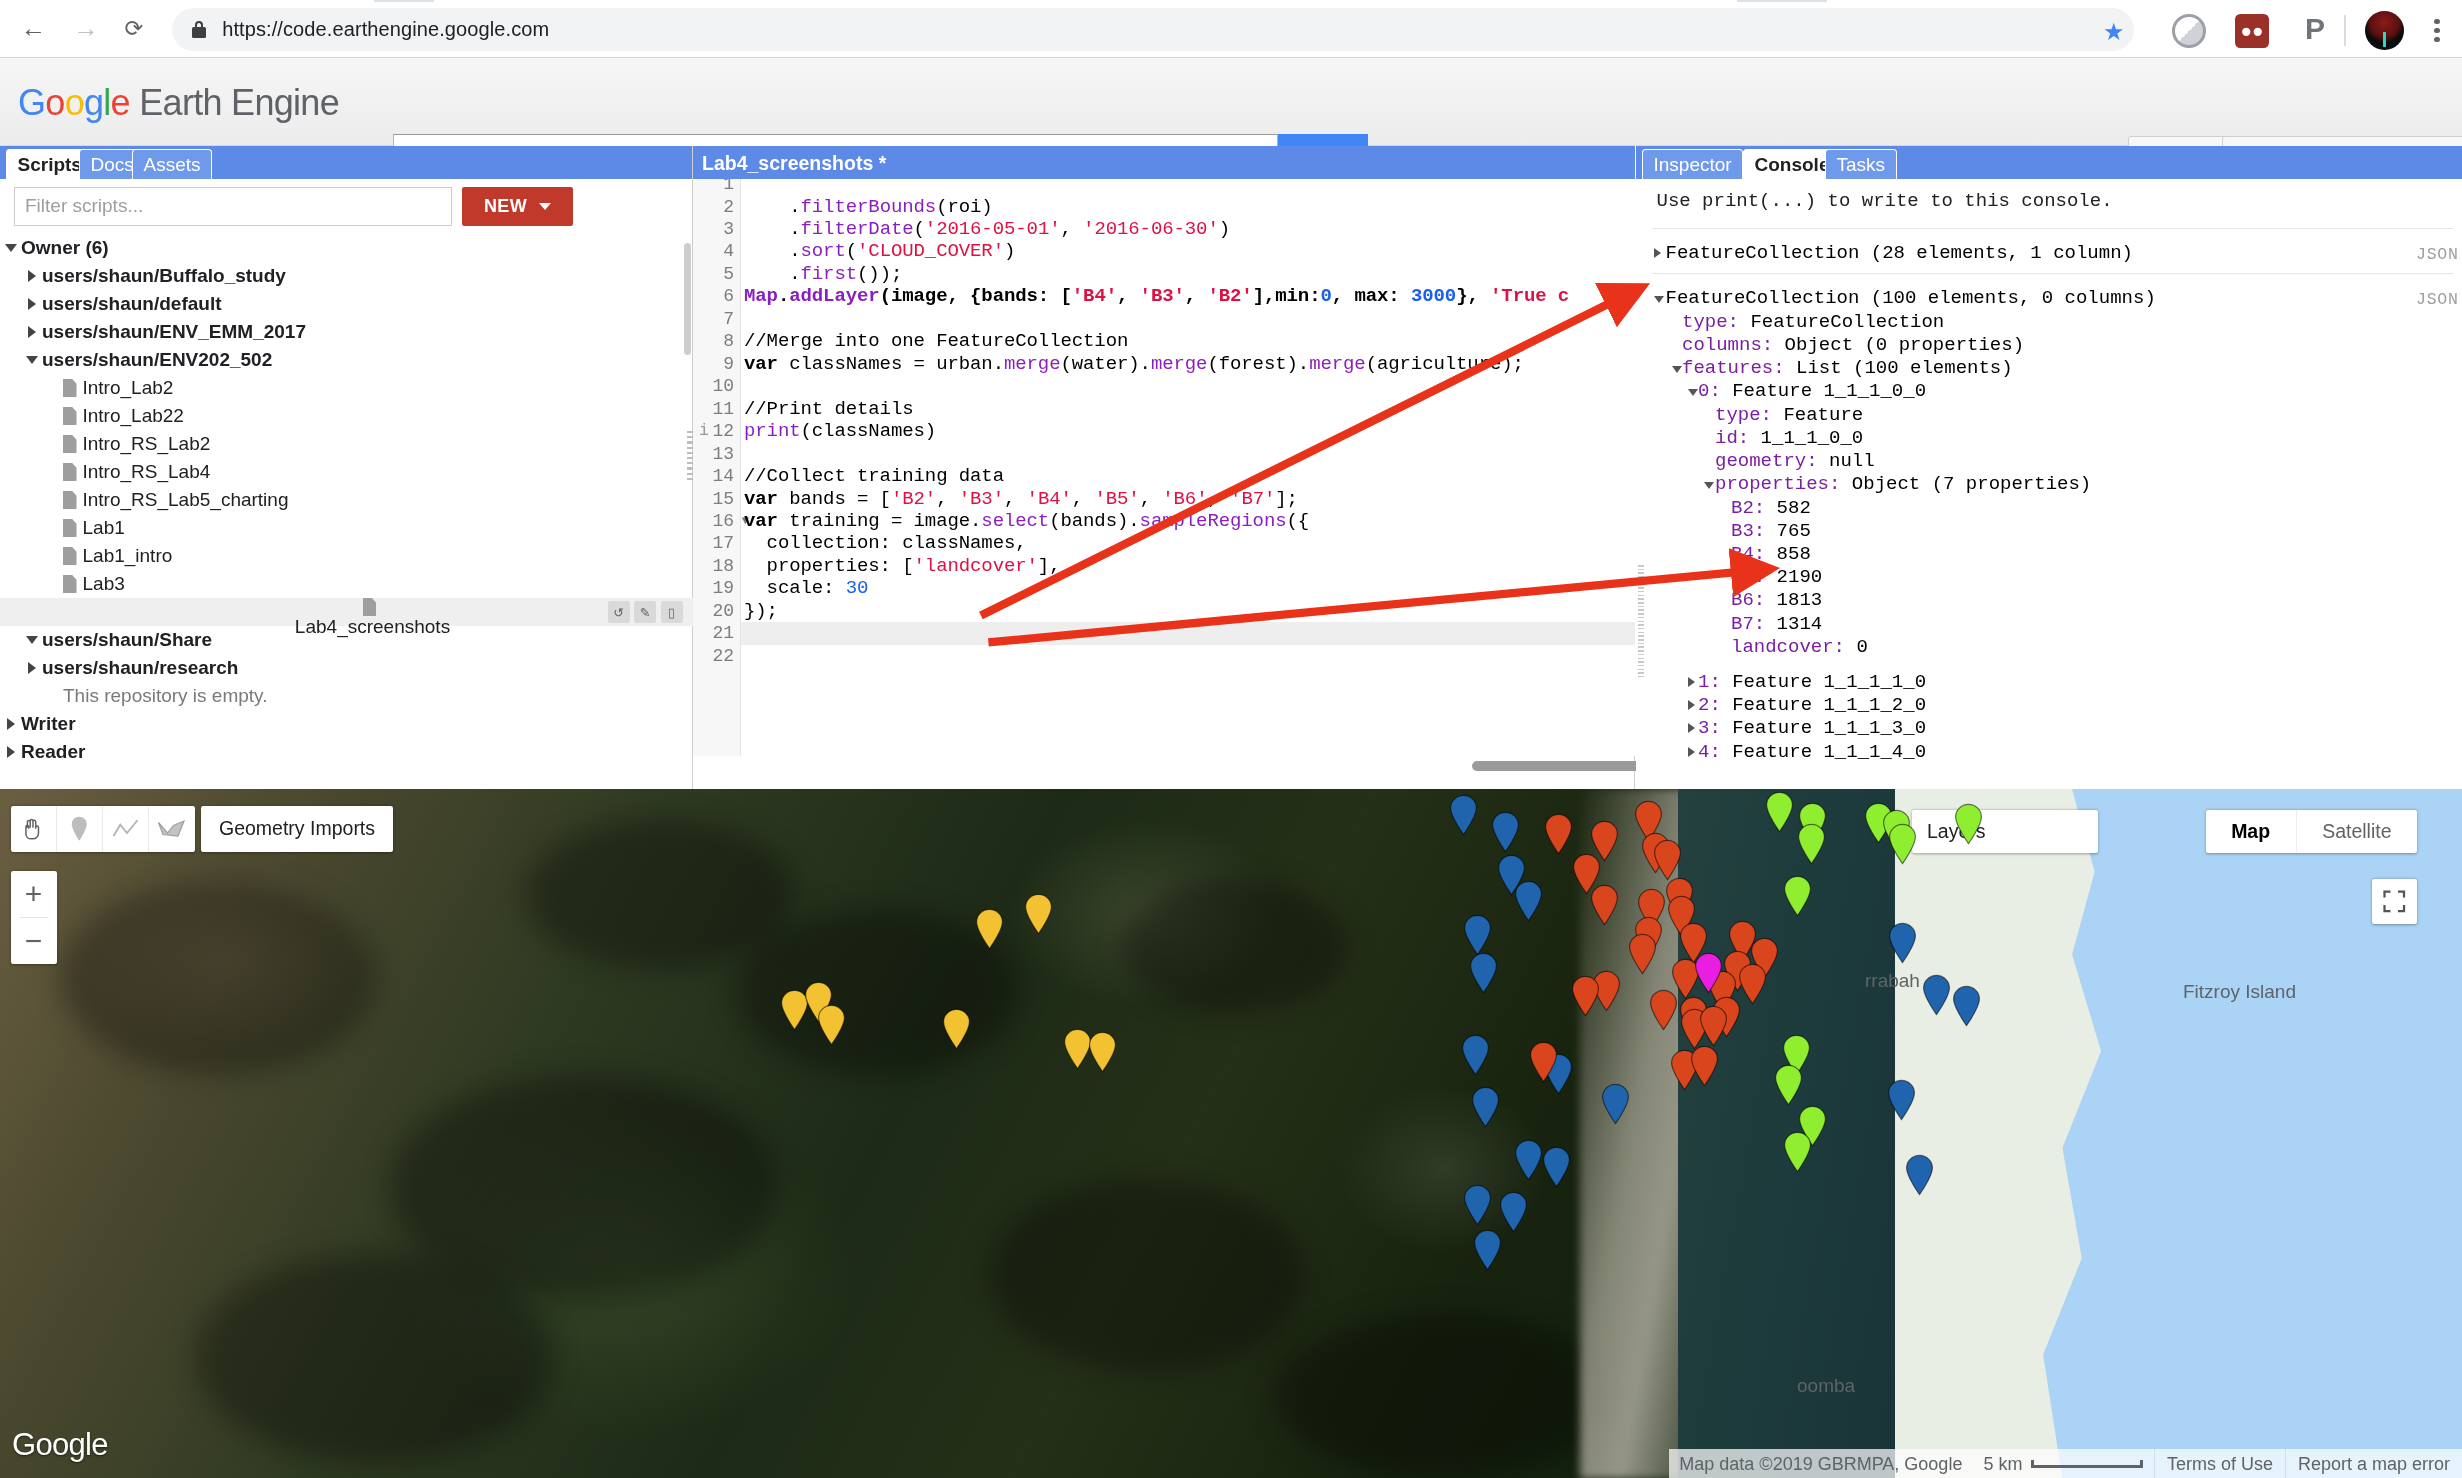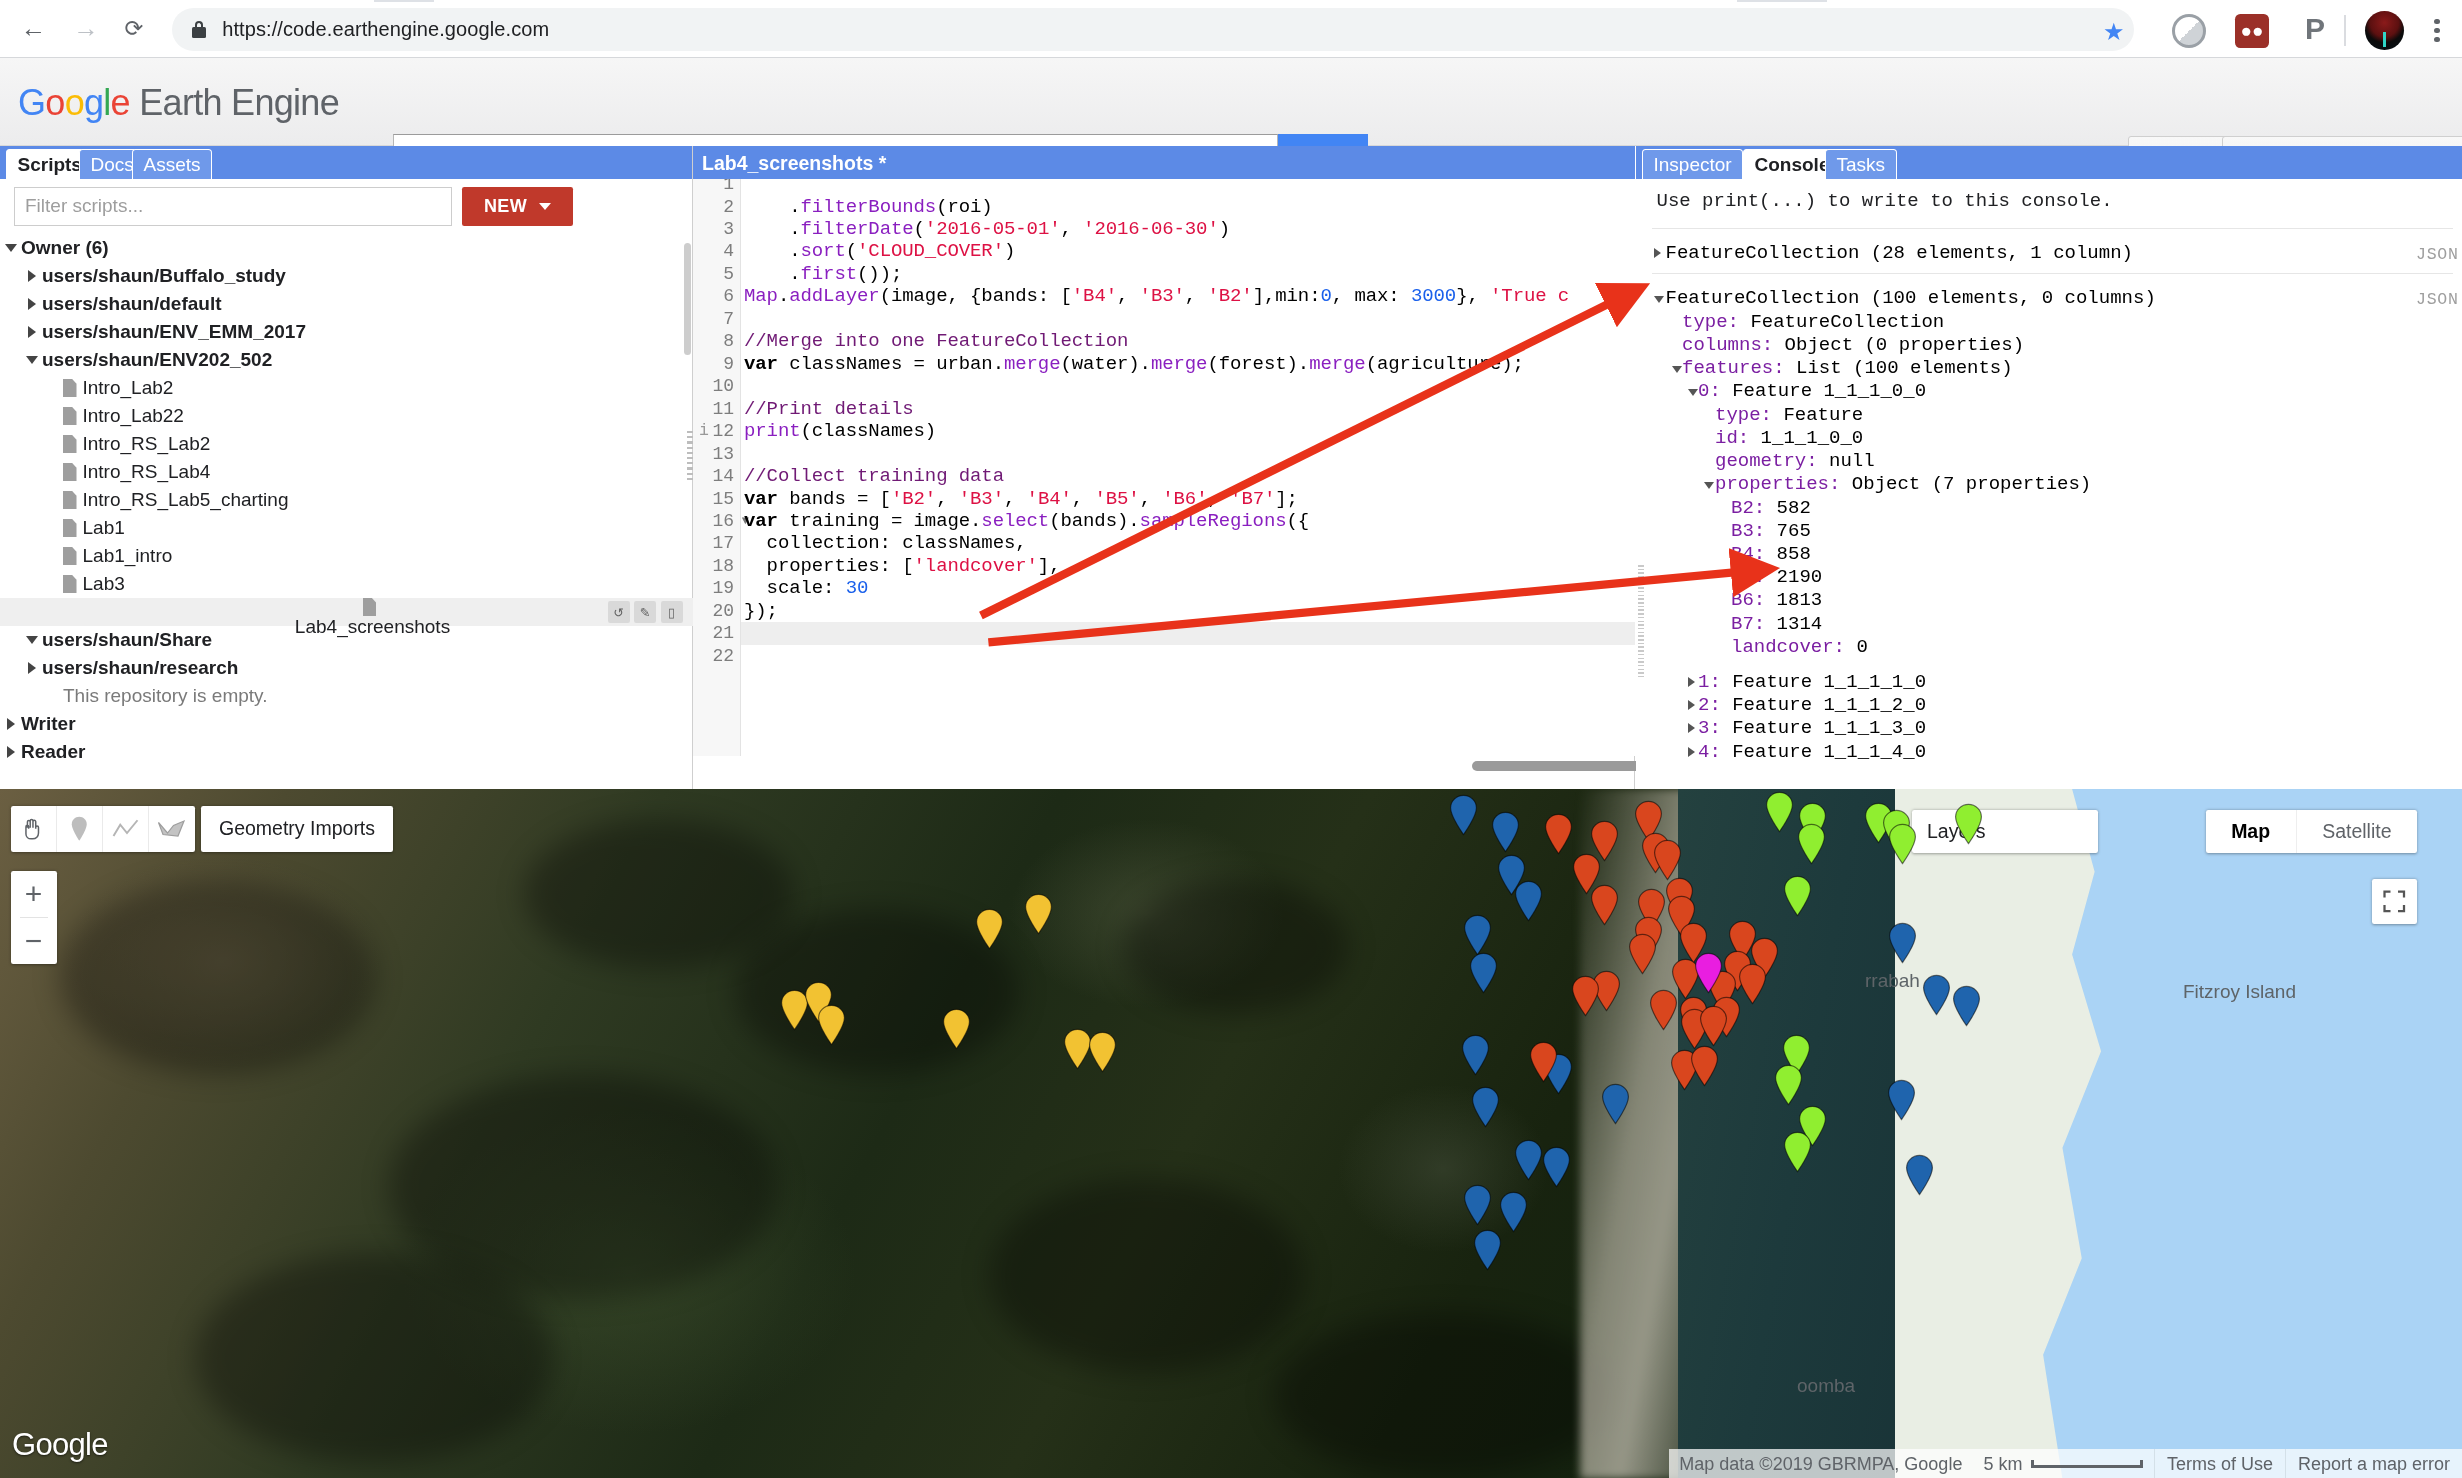--- a/index.html
+++ b/index.html
@@ -153,21 +153,21 @@
   .grid-glyph i{background:#4a4a4a; display:block;}
 
   #code-area { position:absolute; left:0; top:33px; width:942px; height:577px; background:#fff; overflow:hidden;
                font-family:"Liberation Mono", monospace; }
   #gutter { position:absolute; left:0; top:0; width:48px; height:577px; background:#f7f7f7; border-right:0.7px solid #e3e3e3;}
   .gnum { position:absolute; right:6px; font-size:18px; color:#7d7d7d; line-height:22.5px; }
   .ginfo{ position:absolute; left:6px; font-size:16.5px; color:#999; line-height:22.5px;}
   .gfold{ position:absolute; right:-9px; font-size:12px; color:#777; line-height:22.5px;}
   #code-lines { position:absolute; left:51px; top:0; width:891px; height:577px; }
   .cl { position:absolute; left:0; font-size:19px; line-height:22.5px; white-space:pre; color:#000; letter-spacing:-0.1px;}
-  .hl-line { position:absolute; left:48px; width:894px; height:22.5px; background:#eeeeee;} .s{color:#d14; } .n{color:#1a60eb;} .c{color:#701a75;}
+  .hl-line { position:absolute; left:48px; width:894px; height:22.5px; background:#eeeeee;} .s{color:#d14; } .n{color:#1a60eb;} .c{color:#000000;}
   .f{color:#8a1fc0;} .b{font-weight:bold;}
   #code-hscroll { position:absolute; left:0; bottom:13.5px; width:942px; height:19.5px; }
   #code-hscroll .thumb { position:absolute; left:779px; top:4.5px; width:704px; height:10.5px; background:#9a9a9a; border-radius:5.2px;}
   #code-hgrip { position:absolute; left:1206px; bottom:1.5px; width:97px; height:10.5px;
     background:repeating-linear-gradient(90deg,#b6b6b6 0 2.2px, transparent 2.2px 5.2px);}
   #split-grip-l { position:absolute; left:687px; top:285px; width:6px; height:52px;
     background:repeating-linear-gradient(180deg,#bdbdbd 0 2.2px, transparent 2.2px 5.2px);}
 
   
   #right-panel { position:absolute; left:1636px; top:0; width:826px; height:643px; background:#fff;}
@@ -513,21 +513,21 @@
           <div class="gnum" style="top: 398px;">19</div>
           <div class="gnum" style="top: 421px;">20</div>
           <div class="gnum" style="top: 443px;">21</div>
           <div class="gnum" style="top: 466px;">22</div>
         </div>
       <div id="code-lines">
           <div class="cl" style="top: 16.5px;">    .<span class="f">filterBounds</span>(roi)</div>
           <div class="cl" style="top: 39px;">    .<span class="f">filterDate</span>(<span class="s">'2016-05-01'</span>, <span class="s">'2016-06-30'</span>)</div>
           <div class="cl" style="top: 61px;">    .<span class="f">sort</span>(<span class="s">'CLOUD_COVER'</span>)</div>
           <div class="cl" style="top: 84px;">    .<span class="f">first</span>());</div>
-          <div class="cl" style="top: 106px;"><span class="f">Map</span>.<span class="f">addLayer</span>(image, {bands: [<span class="s">'B4'</span>, <span class="s">'B3'</span>, <span class="s">'B2'</span>],min:<span class="n">0</span>, max: <span class="n">3000</span>}, <span class="s">'True c</span></div>
+          <div class="cl" style="top: 106px; font-weight: bold;"><span class="f">Map</span>.<span class="f">addLayer</span>(image, {bands: [<span class="s">'B4'</span>, <span class="s">'B3'</span>, <span class="s">'B2'</span>],min:<span class="n">0</span>, max: <span class="n">3000</span>}, <span class="s">'True c</span></div>
           <div class="cl" style="top: 129px;"></div>
           <div class="cl" style="top: 151px;"><span class="c">//Merge into one FeatureCollection</span></div>
           <div class="cl" style="top: 174px;"><span class="b">var</span> classNames = urban.<span class="f">merge</span>(water).<span class="f">merge</span>(forest).<span class="f">merge</span>(agriculture);</div>
           <div class="cl" style="top: 196px;"></div>
           <div class="cl" style="top: 219px;"><span class="c">//Print details</span></div>
           <div class="cl" style="top: 241px;"><span class="f">print</span>(classNames)</div>
           <div class="cl" style="top: 264px;"></div>
           <div class="cl" style="top: 286px;"><span class="c">//Collect training data</span></div>
           <div class="cl" style="top: 309px;"><span class="b">var</span> bands = [<span class="s">'B2'</span>, <span class="s">'B3'</span>, <span class="s">'B4'</span>, <span class="s">'B5'</span>, <span class="s">'B6'</span>, <span class="s">'B7'</span>];</div>
           <div class="cl" style="top: 331px;"><span class="b">var</span> training = image.<span class="f">select</span>(bands).<span class="f">sampleRegions</span>({</div>

